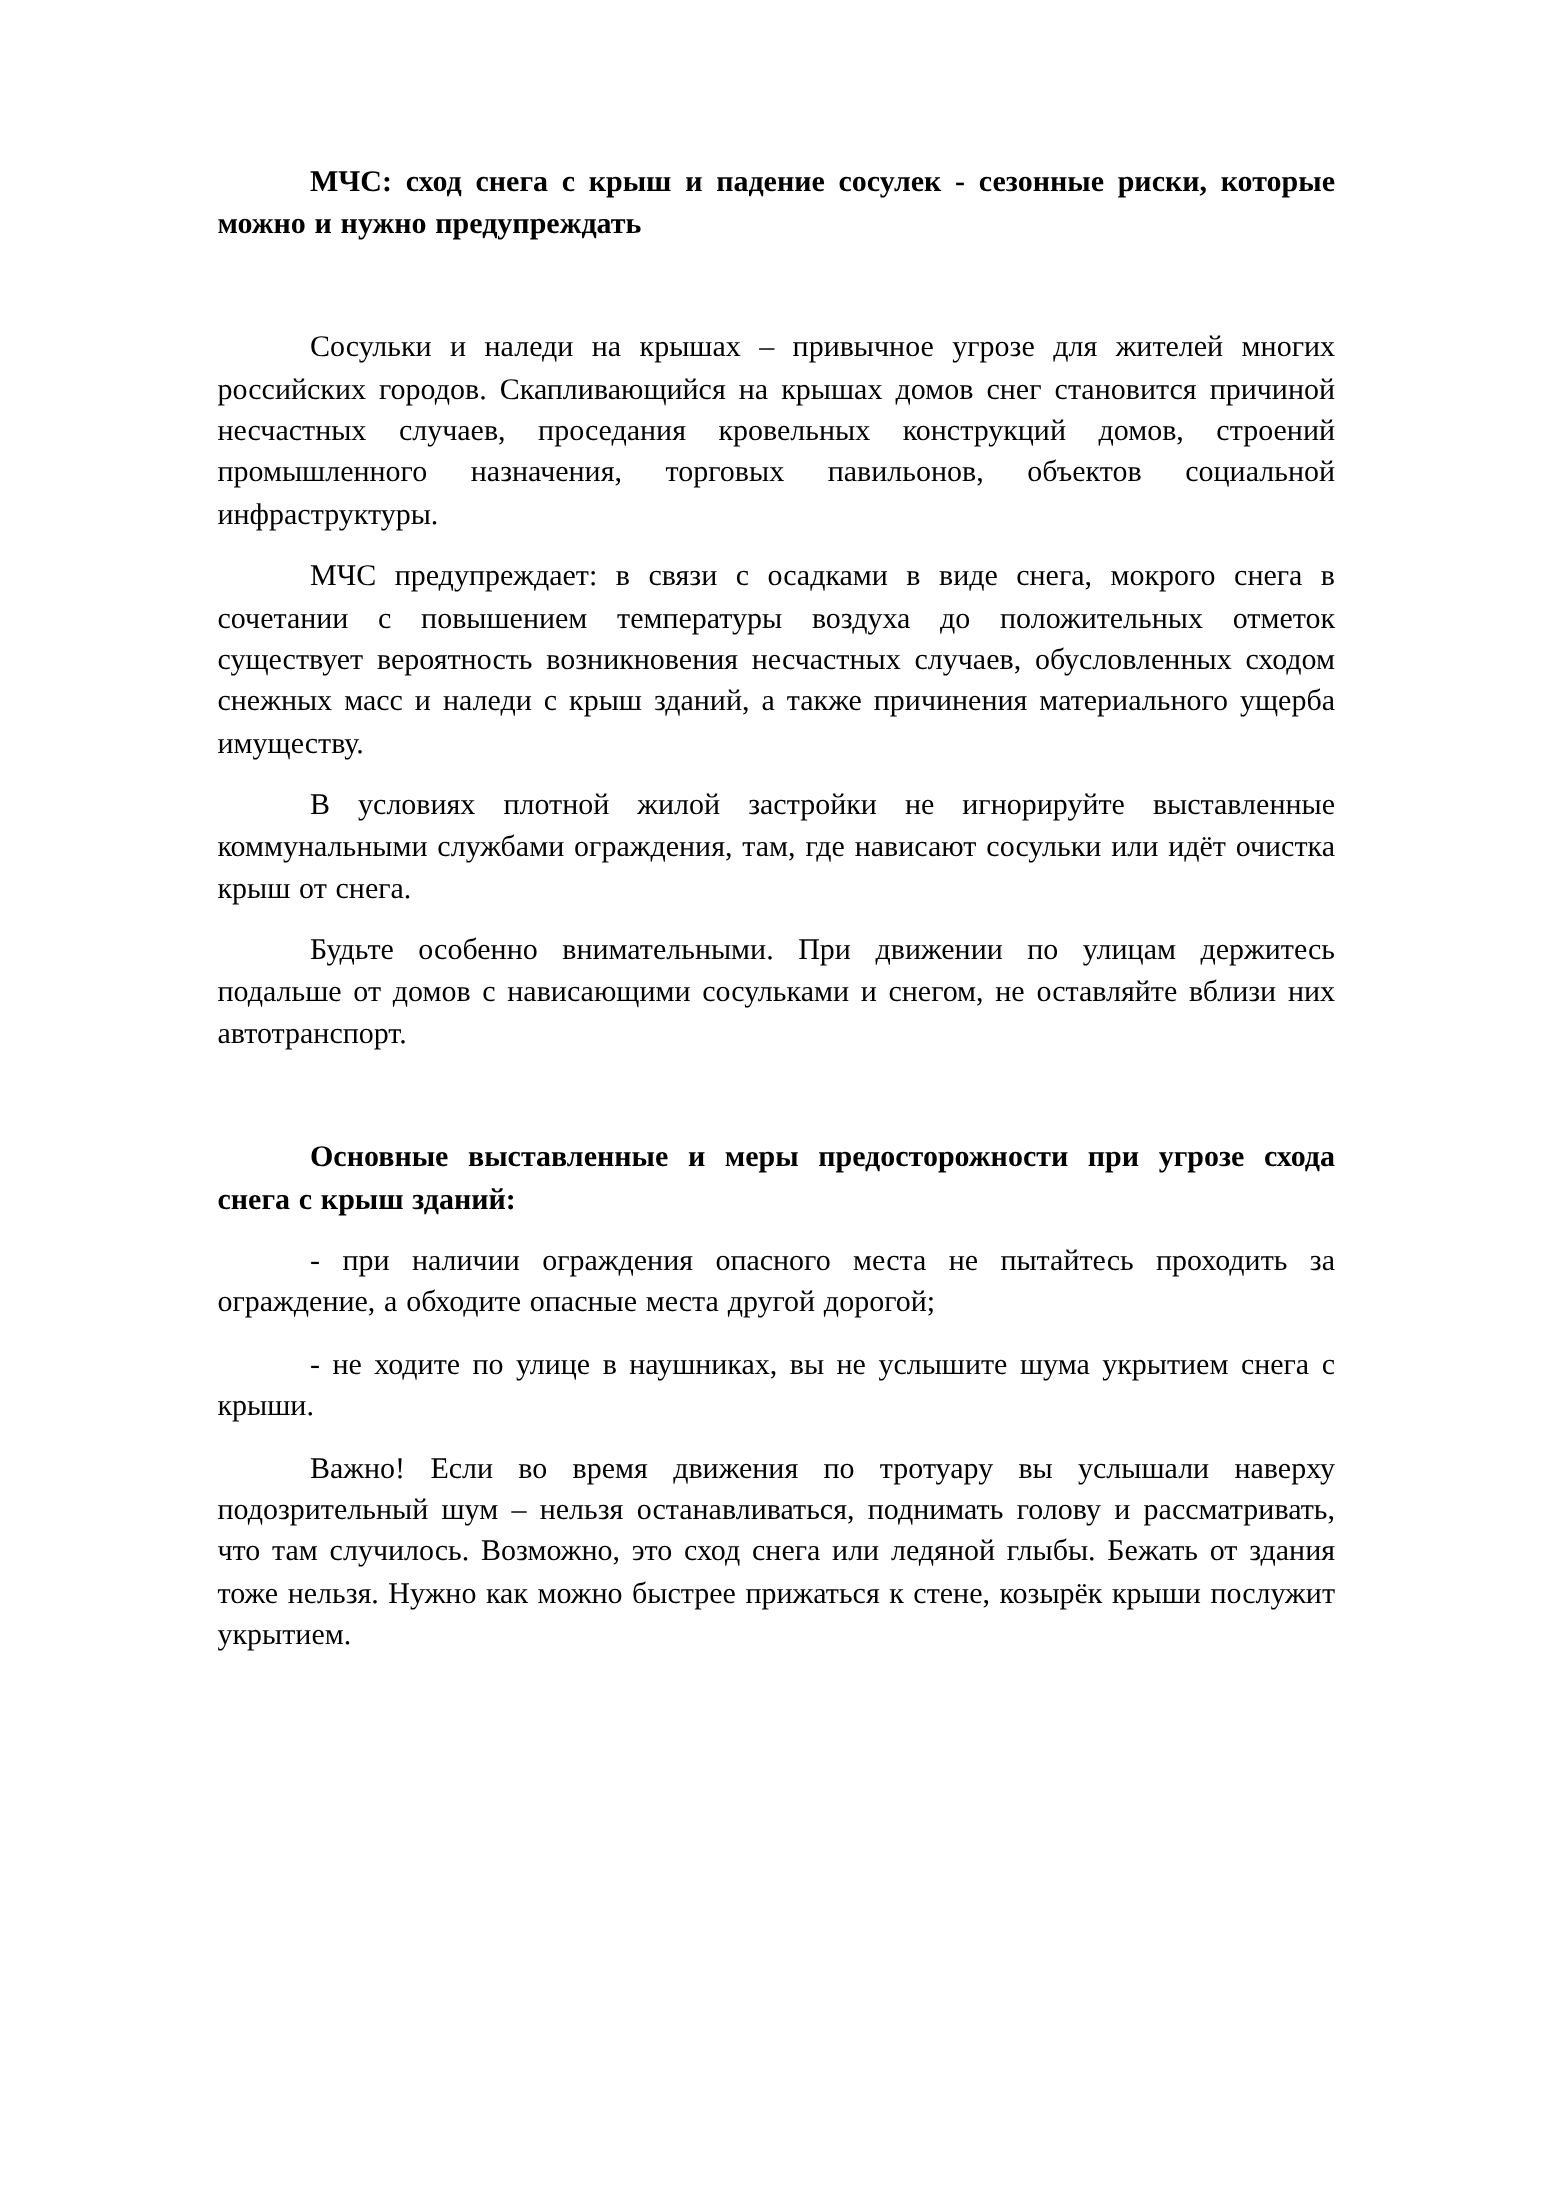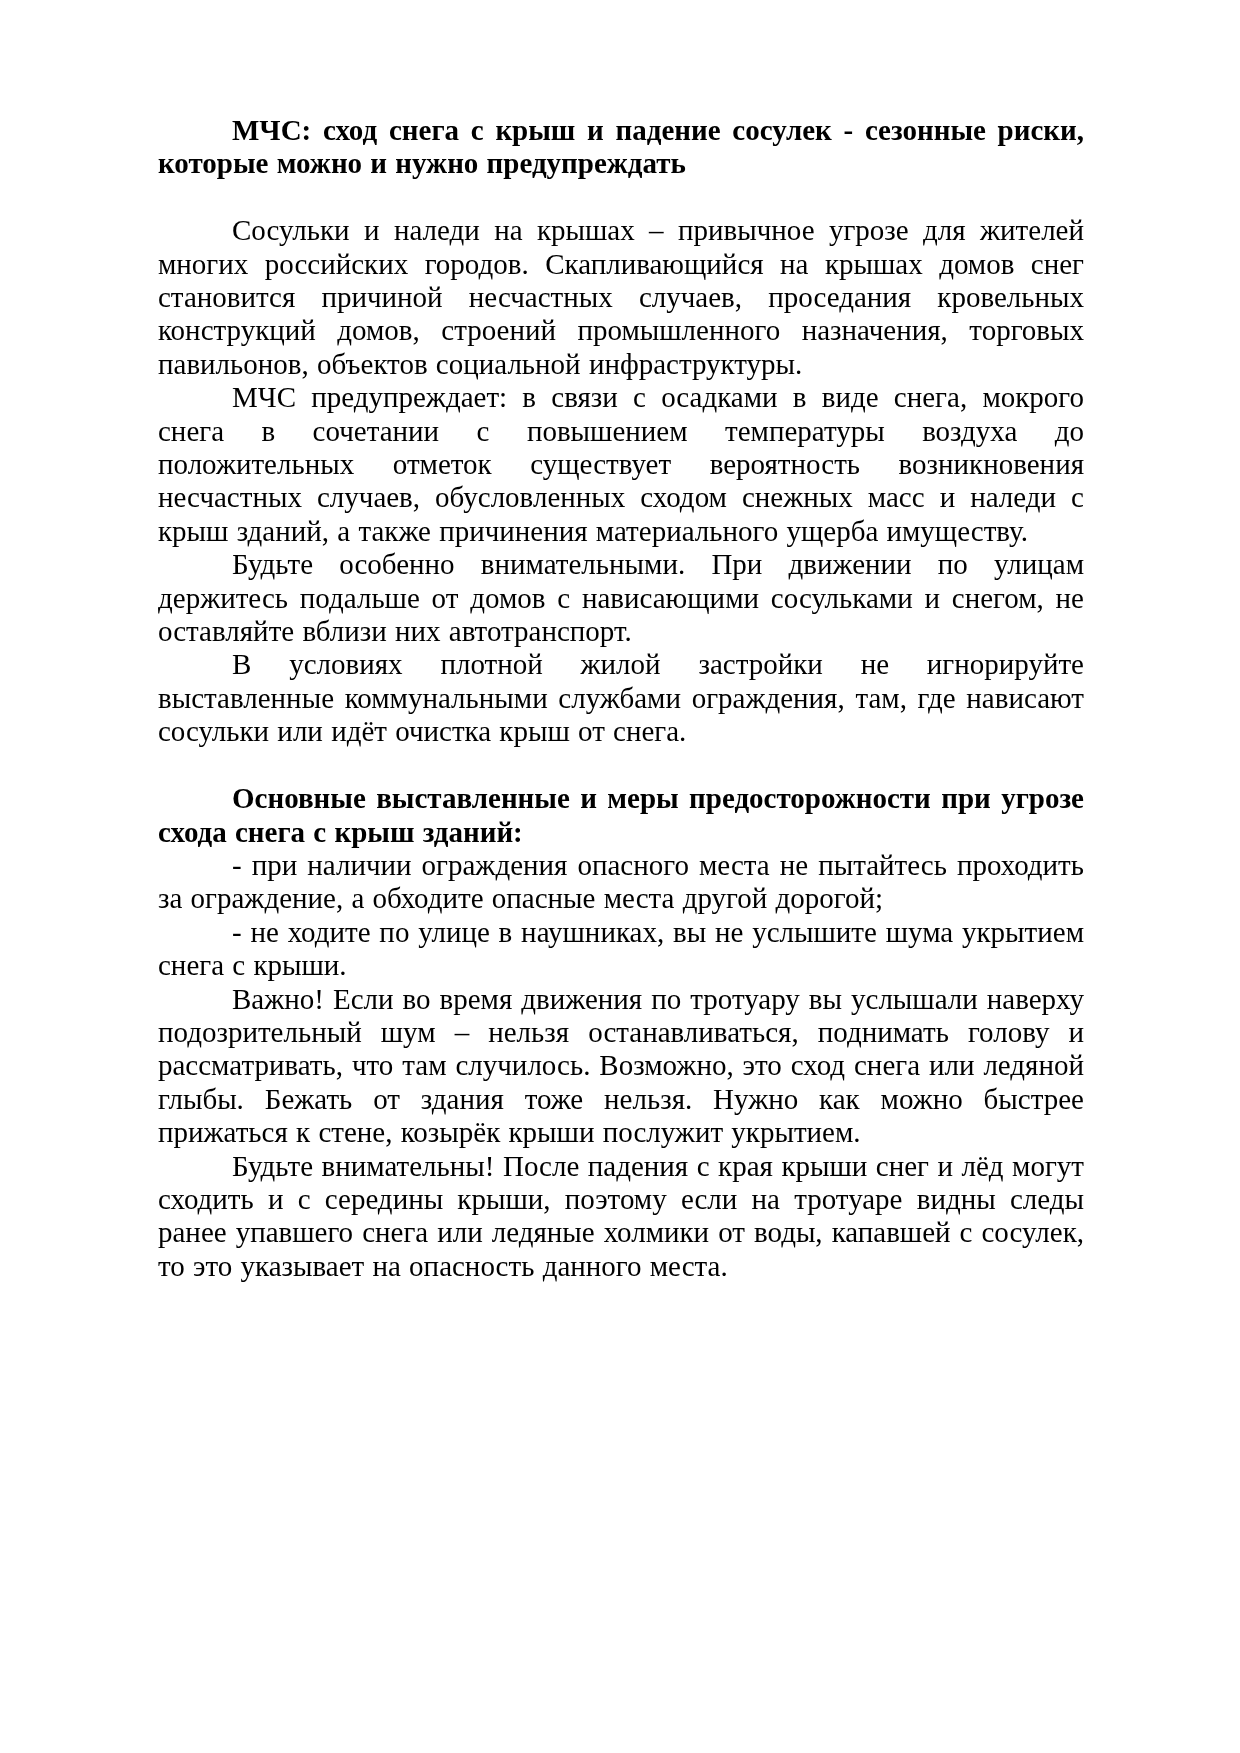--- a/index.html
+++ b/index.html
@@ -15,22 +15,22 @@
     position: relative;
     overflow: hidden;
   }
   .page-content {
     position: absolute;
     left: 158px;
     top: 114px;
     width: 926px;
   }
   .para {
-    margin: 0;
-    font-size: 29px;
+    margin: 16px;
+    font-size: 24px;
     line-height: 33.4px;
     text-align: justify;
     text-indent: 74px;
     word-spacing: 1px;
   }
   .para.title,
   .para.heading {
     font-weight: bold;
   }
   .bold-run {
@@ -46,31 +46,30 @@
 <div class="page-content">
 
   <p class="para title">МЧС: сход снега с крыш и падение сосулек - сезонные риски, которые можно и нужно предупреждать</p>
 
   <div class="blank-line"></div>
 
   <p class="para">Сосульки и наледи на крышах – привычное угрозе для жителей многих российских городов. Скапливающийся на крышах домов снег становится причиной несчастных случаев, проседания кровельных конструкций домов, строений промышленного назначения, торговых павильонов, объектов социальной инфраструктуры.</p>
 
   <p class="para"><span class="bold-run">МЧС предупреждает</span><span>: в связи с осадками в виде снега, мокрого снега в сочетании с повышением температуры воздуха до положительных отметок существует вероятность возникновения несчастных случаев, обусловленных сходом снежных масс и наледи с крыш зданий, а также причинения материального ущерба имуществу.</span></p>
 
+  <p class="para">В условиях плотной жилой застройки не игнорируйте выставленные коммунальными службами ограждения, там, где нависают сосульки или идёт очистка крыш от снега.</p>
+
   <p class="para">Будьте особенно внимательными. При движении по улицам держитесь подальше от домов с нависающими сосульками и снегом, не оставляйте вблизи них автотранспорт.</p>
-
-  <p class="para">В условиях плотной жилой застройки не игнорируйте выставленные коммунальными службами ограждения, там, где нависают сосульки или идёт очистка крыш от снега.</p>
 
   <div class="blank-line"></div>
 
   <p class="para heading">Основные выставленные и меры предосторожности при угрозе схода снега с крыш зданий:</p>
 
 
 
   <p class="para">- при наличии ограждения опасного места не пытайтесь проходить за ограждение, а обходите опасные места другой дорогой;</p>
 
   <p class="para">- не ходите по улице в наушниках, вы не услышите шума укрытием снега с крыши.</p>
 
   <p class="para">Важно! Если во время движения по тротуару вы услышали наверху подозрительный шум – нельзя останавливаться, поднимать голову и рассматривать, что там случилось. Возможно, это сход снега или ледяной глыбы. Бежать от здания тоже нельзя. Нужно как можно быстрее прижаться к стене, козырёк крыши послужит укрытием.</p>
 
-  <p class="para">Будьте внимательны! После падения с края крыши снег и лёд могут сходить и с середины крыши, поэтому если на тротуаре видны следы ранее упавшего снега или ледяные холмики от воды, капавшей с сосулек, то это указывает на опасность данного места.</p>
 
 </div>
 
 </body></html>

